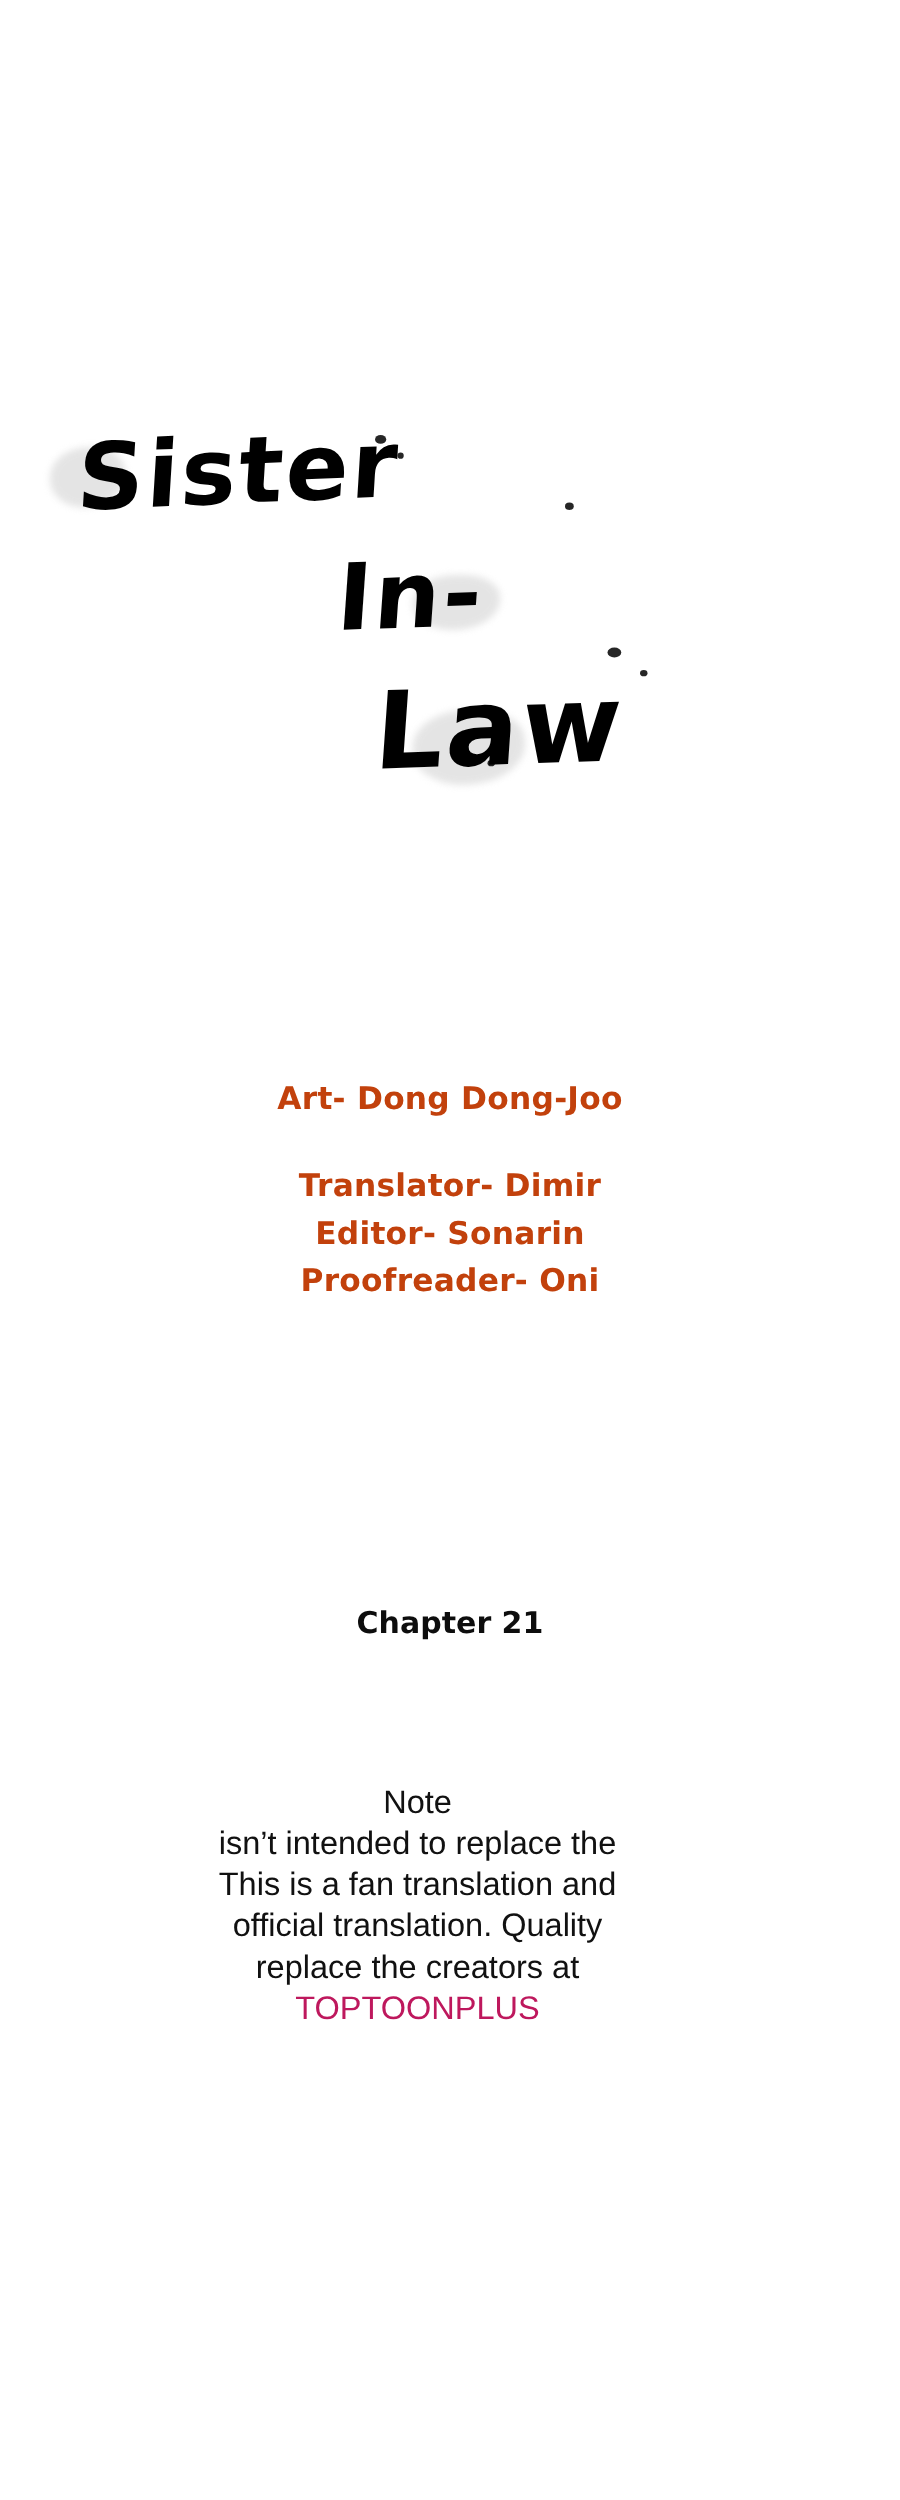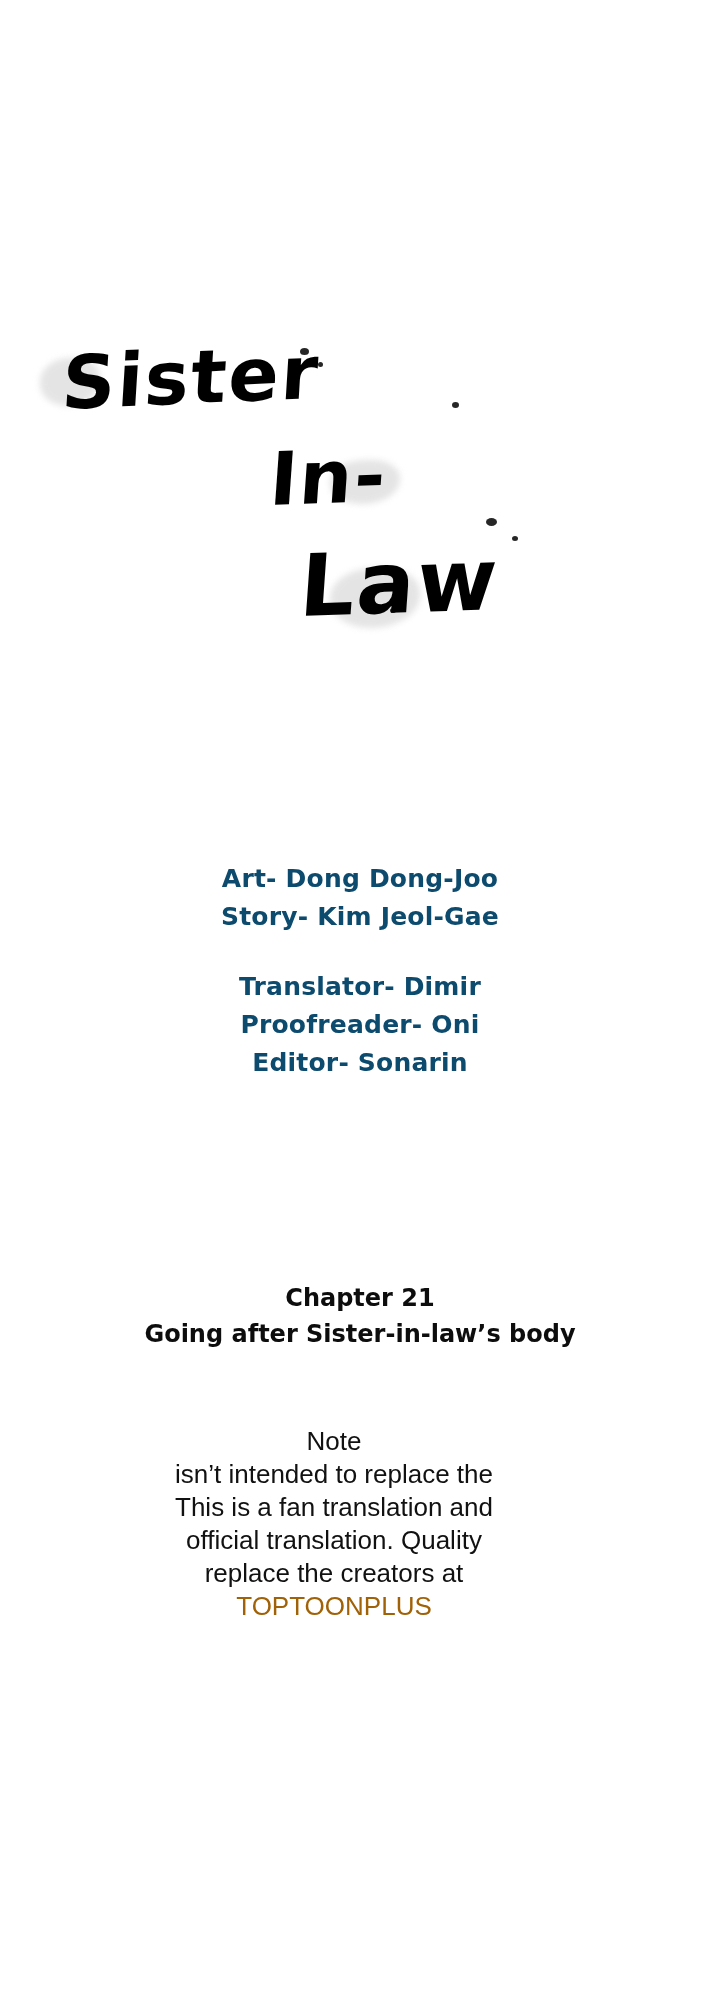--- a/index.html
+++ b/index.html
@@ -77,21 +77,21 @@
     position: absolute;
     left: 0;
     top: 860px;
     width: 720px;
     text-align: center;
     font-family: "DejaVu Sans", sans-serif;
     font-weight: 700;
     font-size: 25px;
     line-height: 38px;
     letter-spacing: .2px;
-    color: #0c4a6e;
+    color: #c2410c;
   }
   .credits .gap { height: 32px; }
 
   .chapter {
     position: absolute;
     left: 0;
     top: 1280px;
     width: 720px;
     text-align: center;
     font-family: "DejaVu Sans", sans-serif;
@@ -106,21 +106,21 @@
     left: 0;
     top: 1425px;
     width: 668px;
     text-align: center;
     font-family: "Liberation Sans", sans-serif;
     font-size: 26px;
     line-height: 33px;
     color: #111111;
   }
   .note .brand {
-    color: #a16207;
+    color: #be185d;
   }
 </style>
 </head>
 <body>
 
 <div class="page">
 
   <div class="title-block">
 
     <div class="smudge" style="left:40px;  top:18px;  width:60px; height:48px;"></div>
@@ -135,30 +135,28 @@
     <div class="speck" style="left:318px; top:22px; width:5px;  height:5px;"></div>
     <div class="speck" style="left:452px; top:62px; width:7px;  height:6px;"></div>
     <div class="speck" style="left:486px; top:178px;width:11px; height:8px;"></div>
     <div class="speck" style="left:512px; top:196px;width:6px;  height:5px;"></div>
     <div class="speck" style="left:390px; top:268px;width:6px;  height:5px;"></div>
     <div class="speck" style="left:124px; top:48px; width:6px;  height:5px;"></div>
   </div>
 
   <div class="credits">
     <div>Art- Dong Dong-Joo</div>
-    <div>Story- Kim Jeol-Gae</div>
     <div class="gap"></div>
     <div>Translator- Dimir</div>
+    <div>Editor- Sonarin</div>
     <div>Proofreader- Oni</div>
-    <div>Editor- Sonarin</div>
   </div>
 
   <div class="chapter">
     <div>Chapter 21</div>
-    <div>Going after Sister-in-law’s body</div>
   </div>
 
   <div class="note">
     <div>Note</div>
     <div>isn’t intended to replace the</div>
     <div>This is a fan translation and</div>
     <div>official translation. Quality</div>
     <div>replace the creators at</div>
     <div class="brand">TOPTOONPLUS</div>
   </div>

